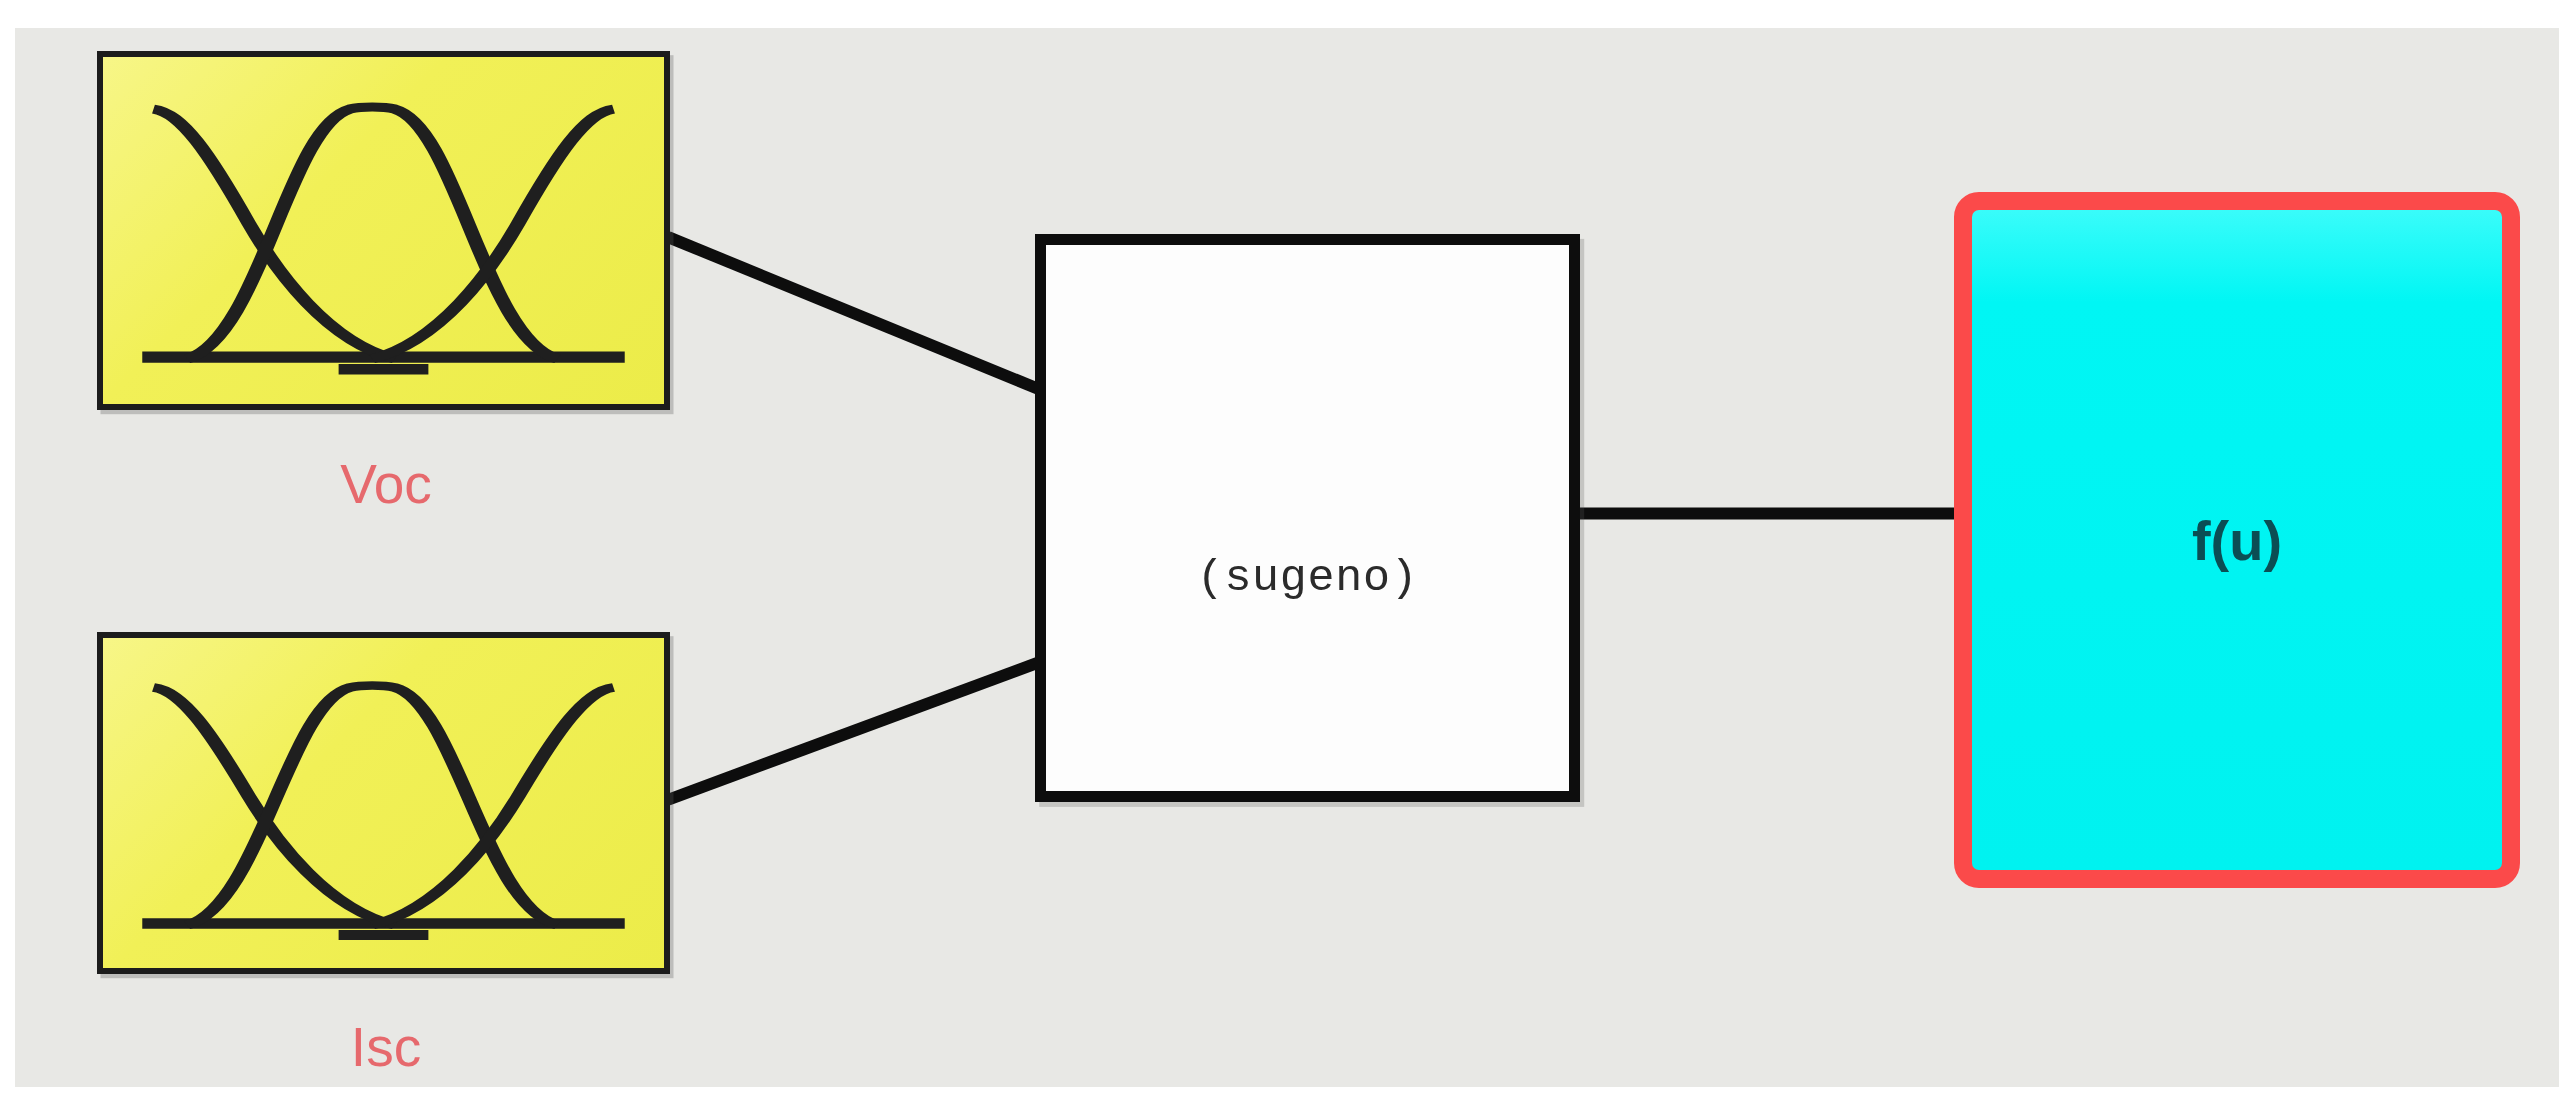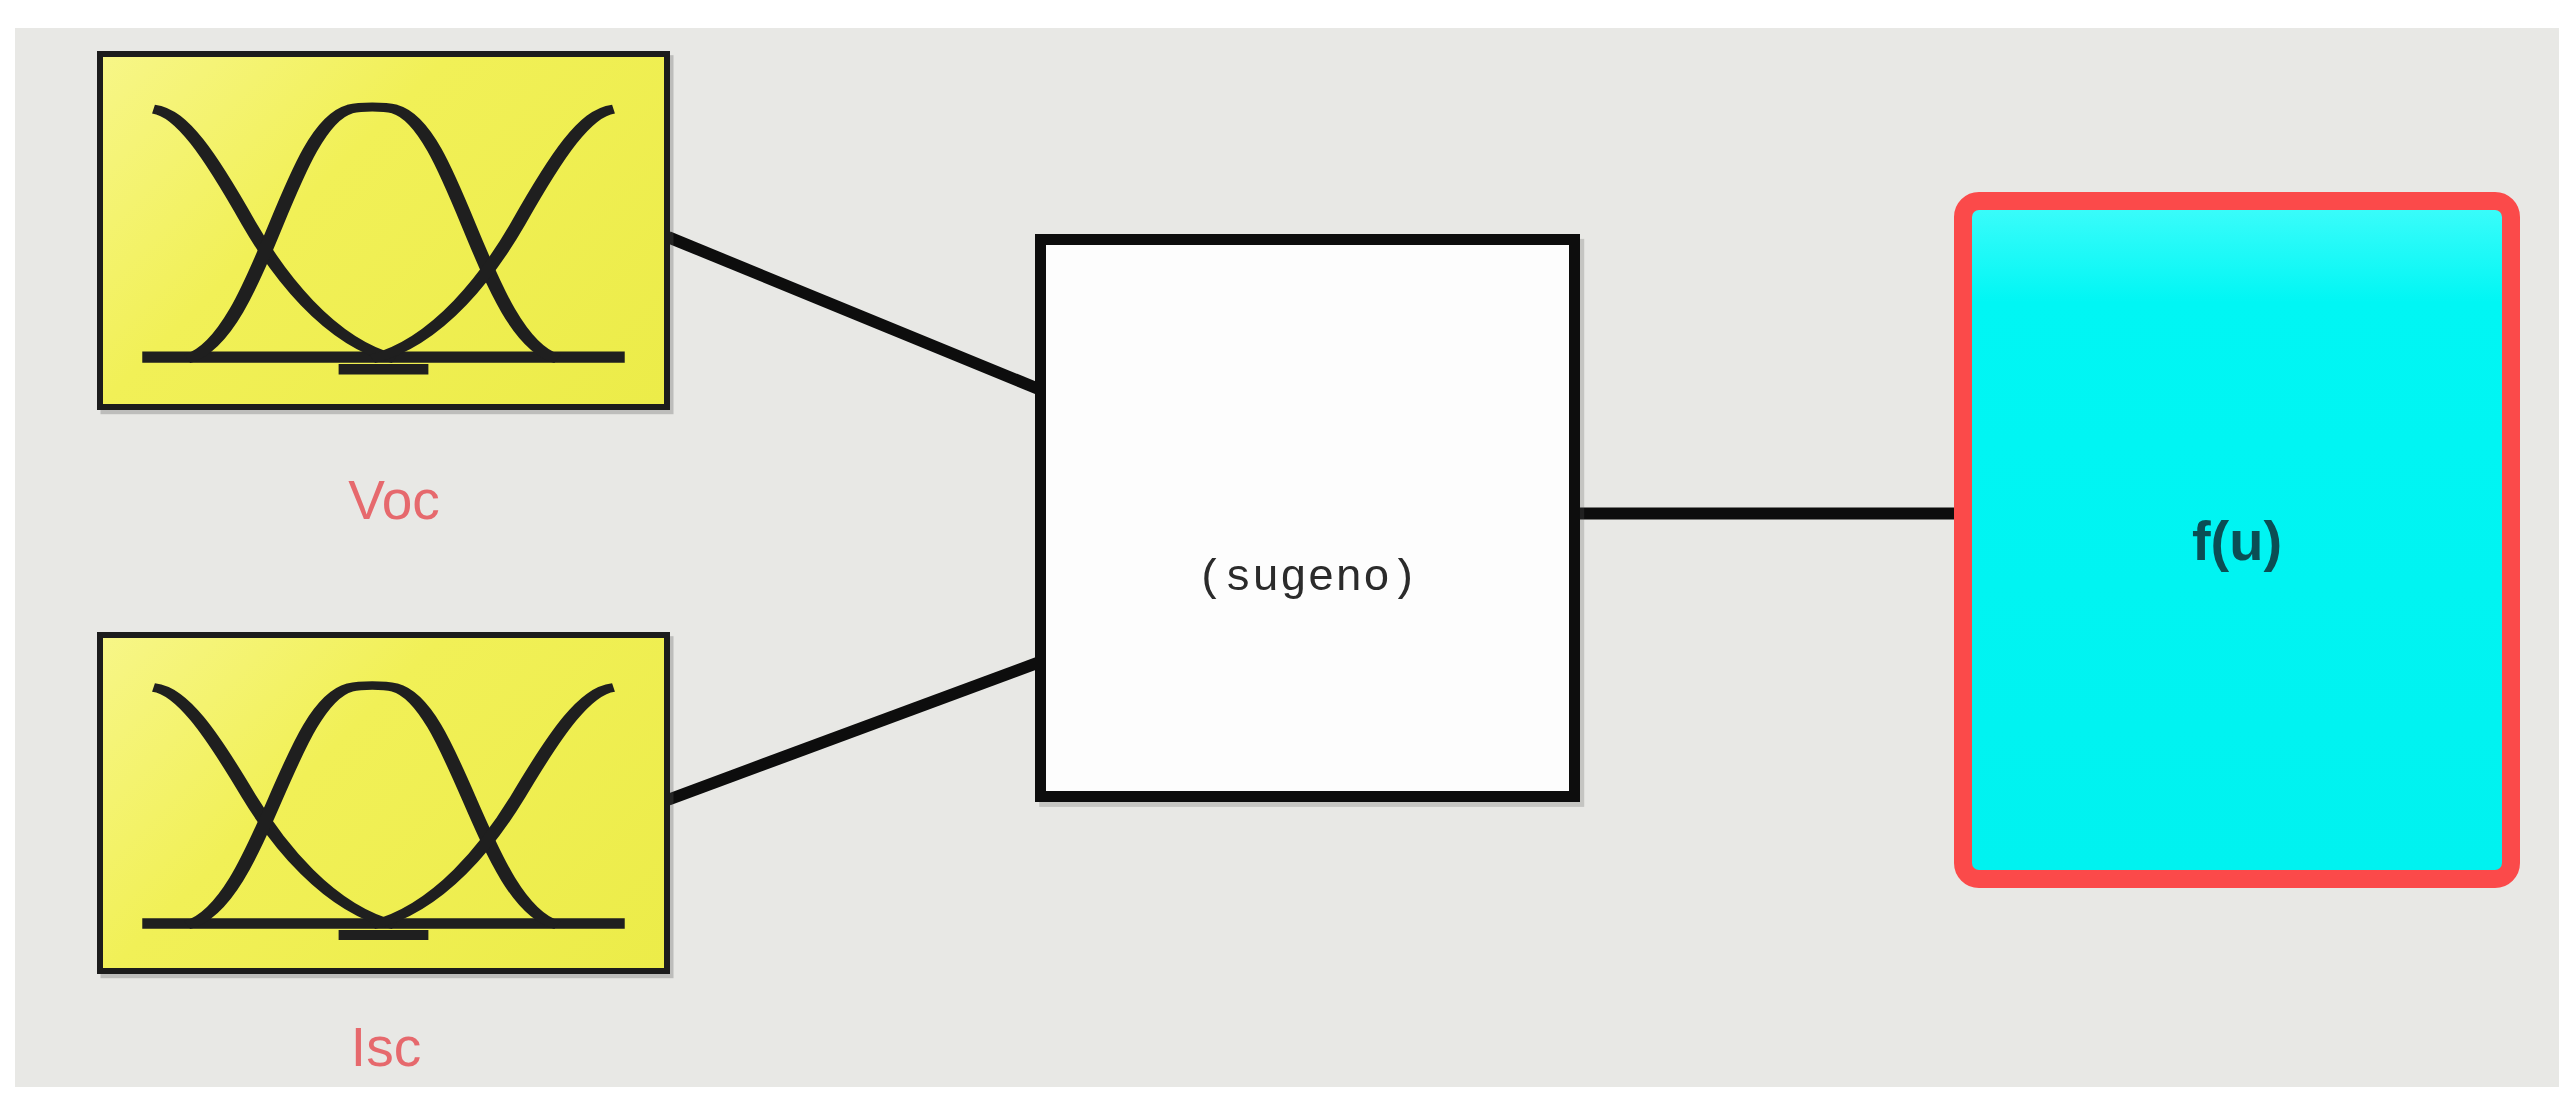--- a/index.html
+++ b/index.html
@@ -84,21 +84,21 @@
 
   <div class="block input" style="left:97px;top:51px;width:573px;height:359px;">
     <svg class="mf-icon" viewBox="0 0 100 100" preserveAspectRatio="none" aria-hidden="true">
       <path d="M 7 86.5 L 93 86.5" stroke-width="3.2"></path>
       <path d="M 42 90 L 58 90" stroke-width="3"></path>
       <path d="M 9 15 C 14 16 19 28 26 48 C 31 62 40 82 52 87" stroke-width="2.6"></path>
       <path d="M 15 87 C 28 81 33 20 44 15 C 46 14.2 50 14.2 52 15 C 63 20 68 81 81 87" stroke-width="2.6"></path>
       <path d="M 91 15 C 86 16 81 28 74 48 C 69 62 60 82 48 87" stroke-width="2.6"></path>
     </svg>
   </div>
-  <div class="io-label" style="left:394px;top:484px;margin-top:16px;">Voc</div>
+  <div class="io-label" style="left:386px;top:484px;">Voc</div>
 
   <div class="block input" style="left:97px;top:632px;width:573px;height:342px;">
     <svg class="mf-icon" viewBox="0 0 100 100" preserveAspectRatio="none" aria-hidden="true">
       <path d="M 7 86.5 L 93 86.5" stroke-width="3.2"></path>
       <path d="M 42 90 L 58 90" stroke-width="3"></path>
       <path d="M 9 15 C 14 16 19 28 26 48 C 31 62 40 82 52 87" stroke-width="2.6"></path>
       <path d="M 15 87 C 28 81 33 20 44 15 C 46 14.2 50 14.2 52 15 C 63 20 68 81 81 87" stroke-width="2.6"></path>
       <path d="M 91 15 C 86 16 81 28 74 48 C 69 62 60 82 48 87" stroke-width="2.6"></path>
     </svg>
   </div>

